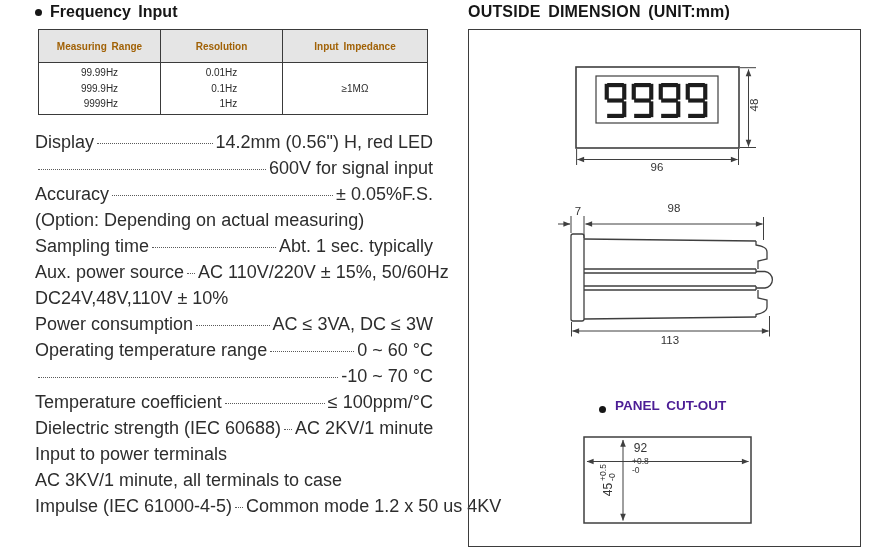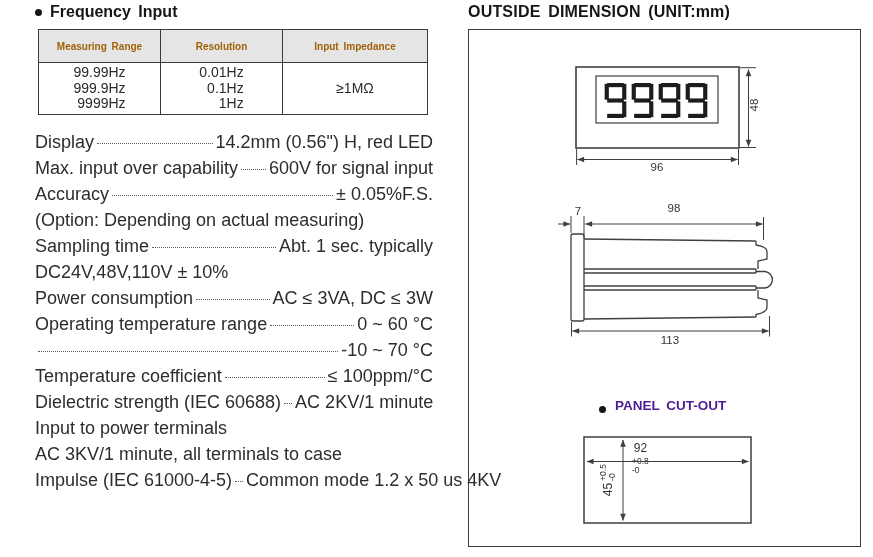--- a/index.html
+++ b/index.html
@@ -14,21 +14,21 @@
   .bullet{width:7px;height:7px;border-radius:50%;background:#161616;flex:0 0 auto;}
   #freq-heading{left:35px;top:3px;}
 
   table.spec-table{position:absolute;left:38px;top:29px;width:389px;
     border-collapse:collapse;table-layout:fixed;}
   table.spec-table th,table.spec-table td{
     border:1.4px solid #3a3a3a;padding:0;text-align:center;vertical-align:middle;}
   table.spec-table{border:1.8px solid #3a3a3a;}
   table.spec-table th{height:32px;background:#e5e5e5;font-size:10px;
     font-weight:bold;color:#a16207;word-spacing:2px;}
-  table.spec-table td{height:51px;font-size:14px;line-height:15.5px;color:#2a2a2a;}
+  table.spec-table td{height:51px;font-size:10px;line-height:15.5px;color:#2a2a2a;}
   .val-block{display:inline-block;text-align:right;}
 
   #spec-list{position:absolute;left:35px;top:129px;width:398px;}
   .spec-row{display:flex;align-items:center;height:26px;font-size:18px;white-space:nowrap;}
   .spec-row .leader{flex:1 1 auto;height:9px;border-bottom:1.8px dotted #5a5a5a;
     margin:0 3px 7px 3px;min-width:8px;}
   .spec-row.cont{justify-content:flex-start;}
   .spec-label,.spec-value{white-space:nowrap;}
 
   
@@ -89,36 +89,40 @@
 </tbody>
   </table>
 
 <div id="spec-list">
   <div class="spec-row">
       <span class="spec-label">Display</span>
       <span class="leader"></span>
       <span class="spec-value">14.2mm (0.56") H, red LED</span>
     </div>
   <div class="spec-row">
-      <span class="spec-label">Max. input over capability</span>
       <span class="leader"></span>
       <span class="spec-value">600V for signal input</span>
     </div>
   <div class="spec-row">
       <span class="spec-label">Accuracy</span>
       <span class="leader"></span>
       <span class="spec-value">± 0.05%F.S.</span>
     </div>
   <div class="spec-row cont">
       <span class="spec-value">(Option: Depending on actual measuring)</span>
     </div>
   <div class="spec-row">
       <span class="spec-label">Sampling time</span>
       <span class="leader"></span>
       <span class="spec-value">Abt. 1 sec. typically</span>
+    </div>
+  <div class="spec-row">
+      <span class="spec-label">Aux. power source</span>
+      <span class="leader"></span>
+      <span class="spec-value">AC 110V/220V ± 15%, 50/60Hz</span>
     </div>
   <div class="spec-row cont">
       <span class="spec-value">DC24V,48V,110V ± 10%</span>
     </div>
   <div class="spec-row">
       <span class="spec-label">Power consumption</span>
       <span class="leader"></span>
       <span class="spec-value">AC ≤ 3VA, DC ≤ 3W</span>
     </div>
   <div class="spec-row">

